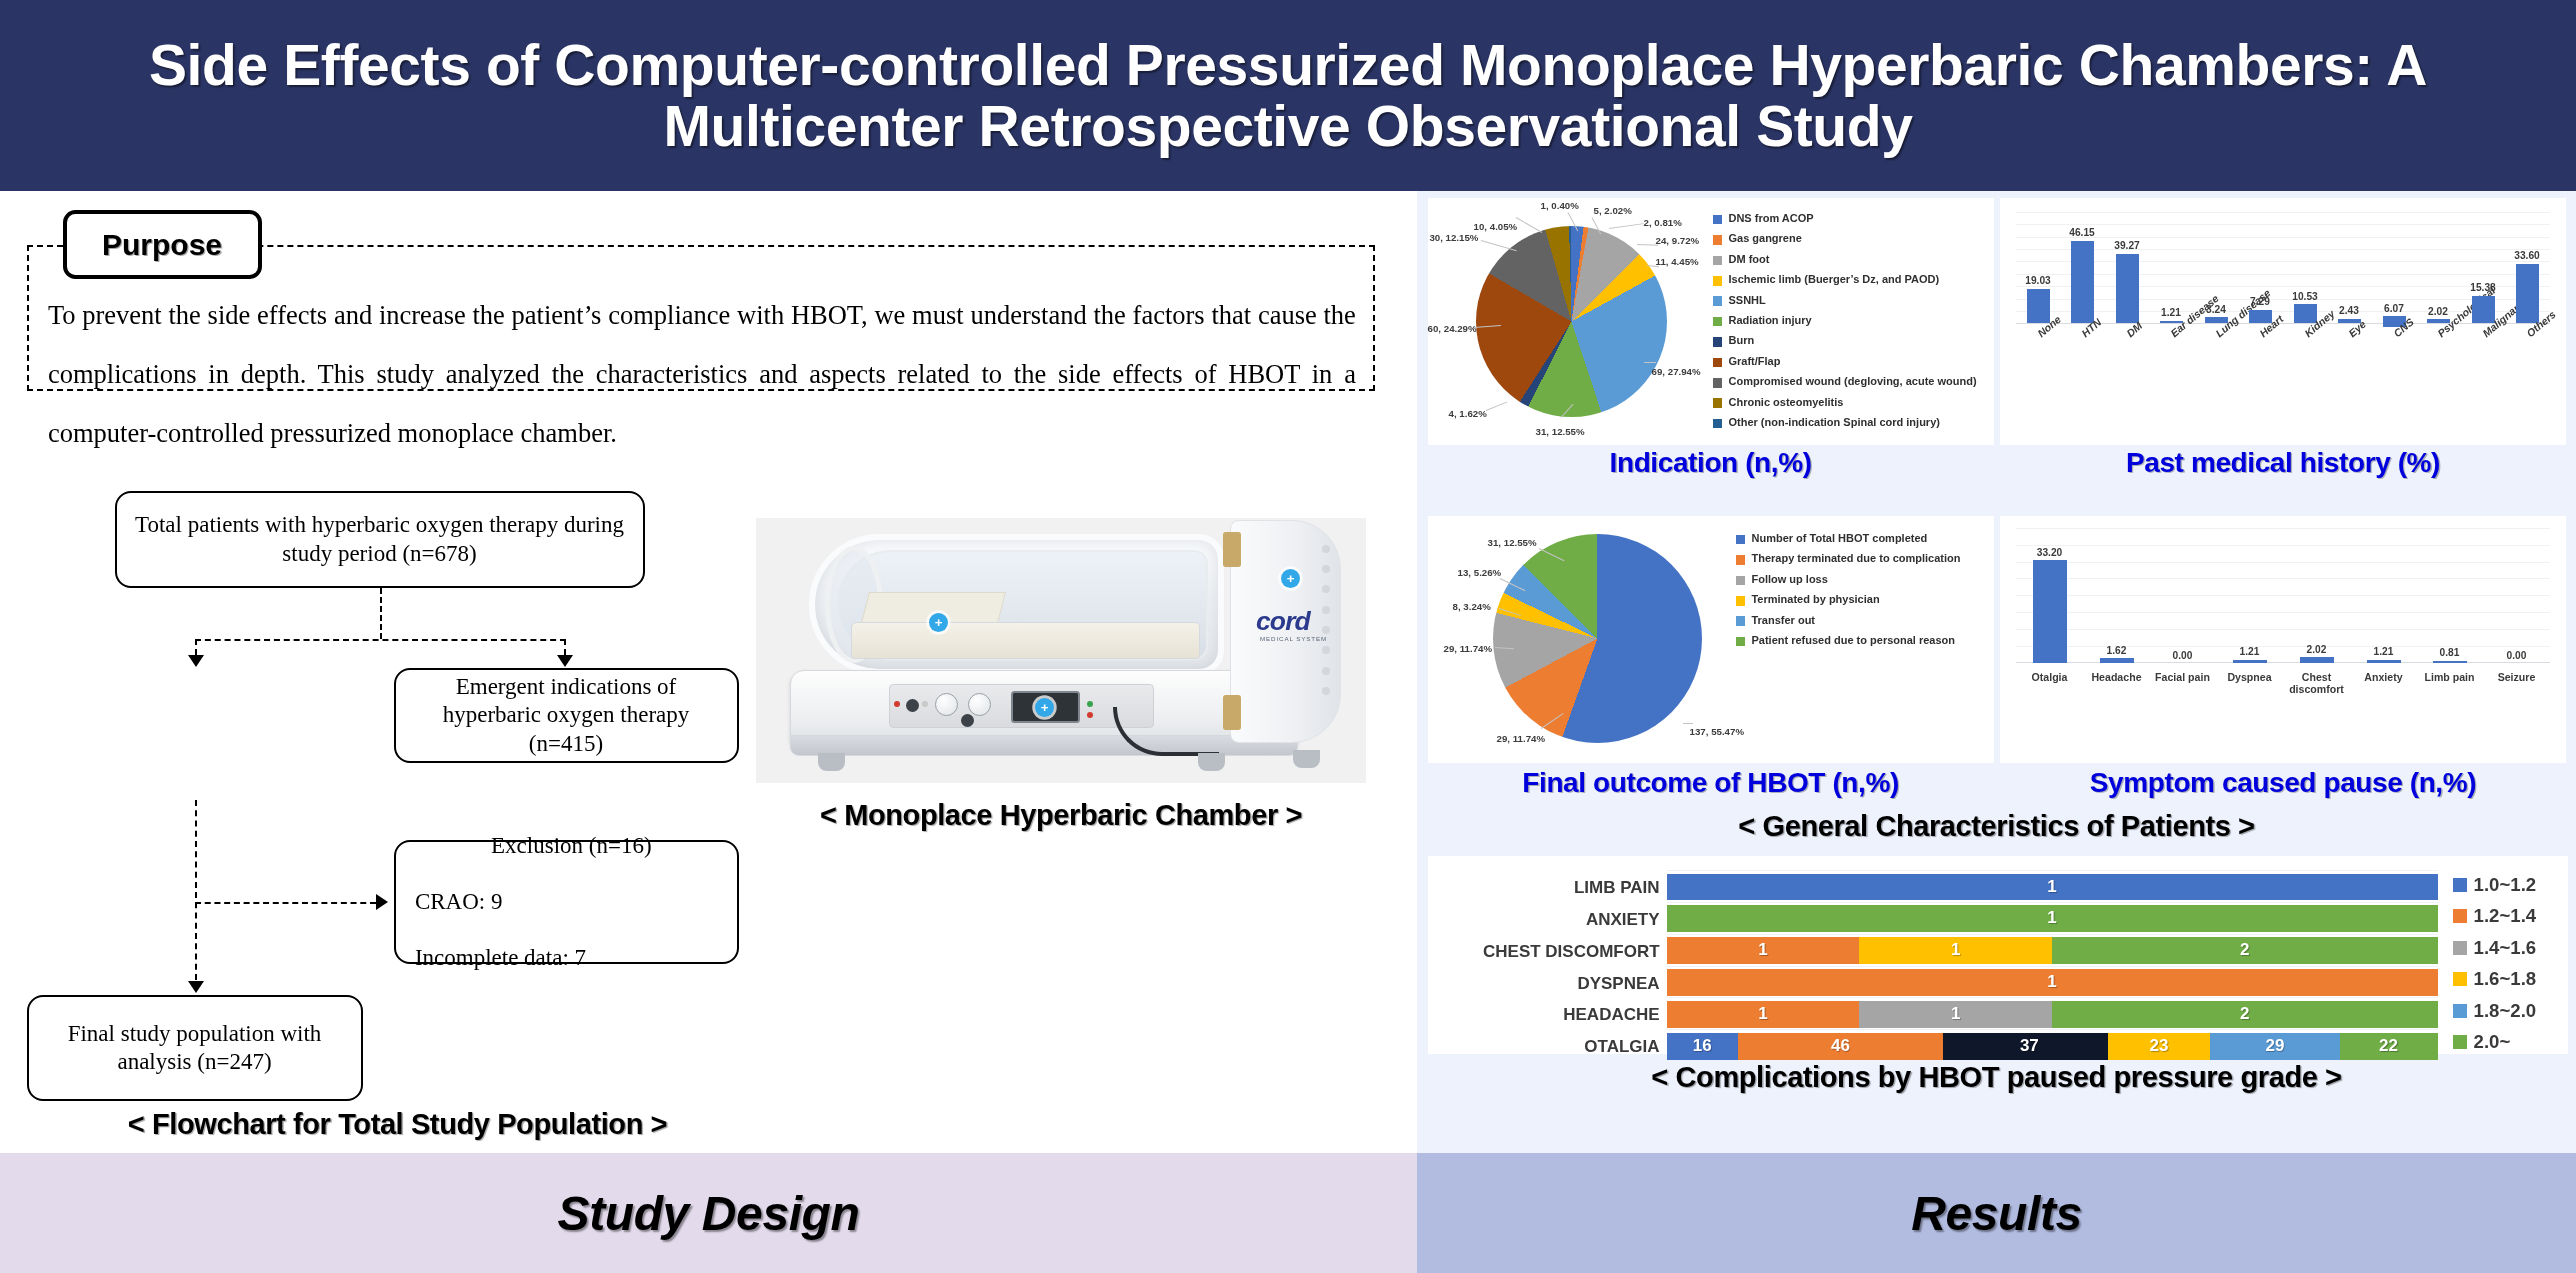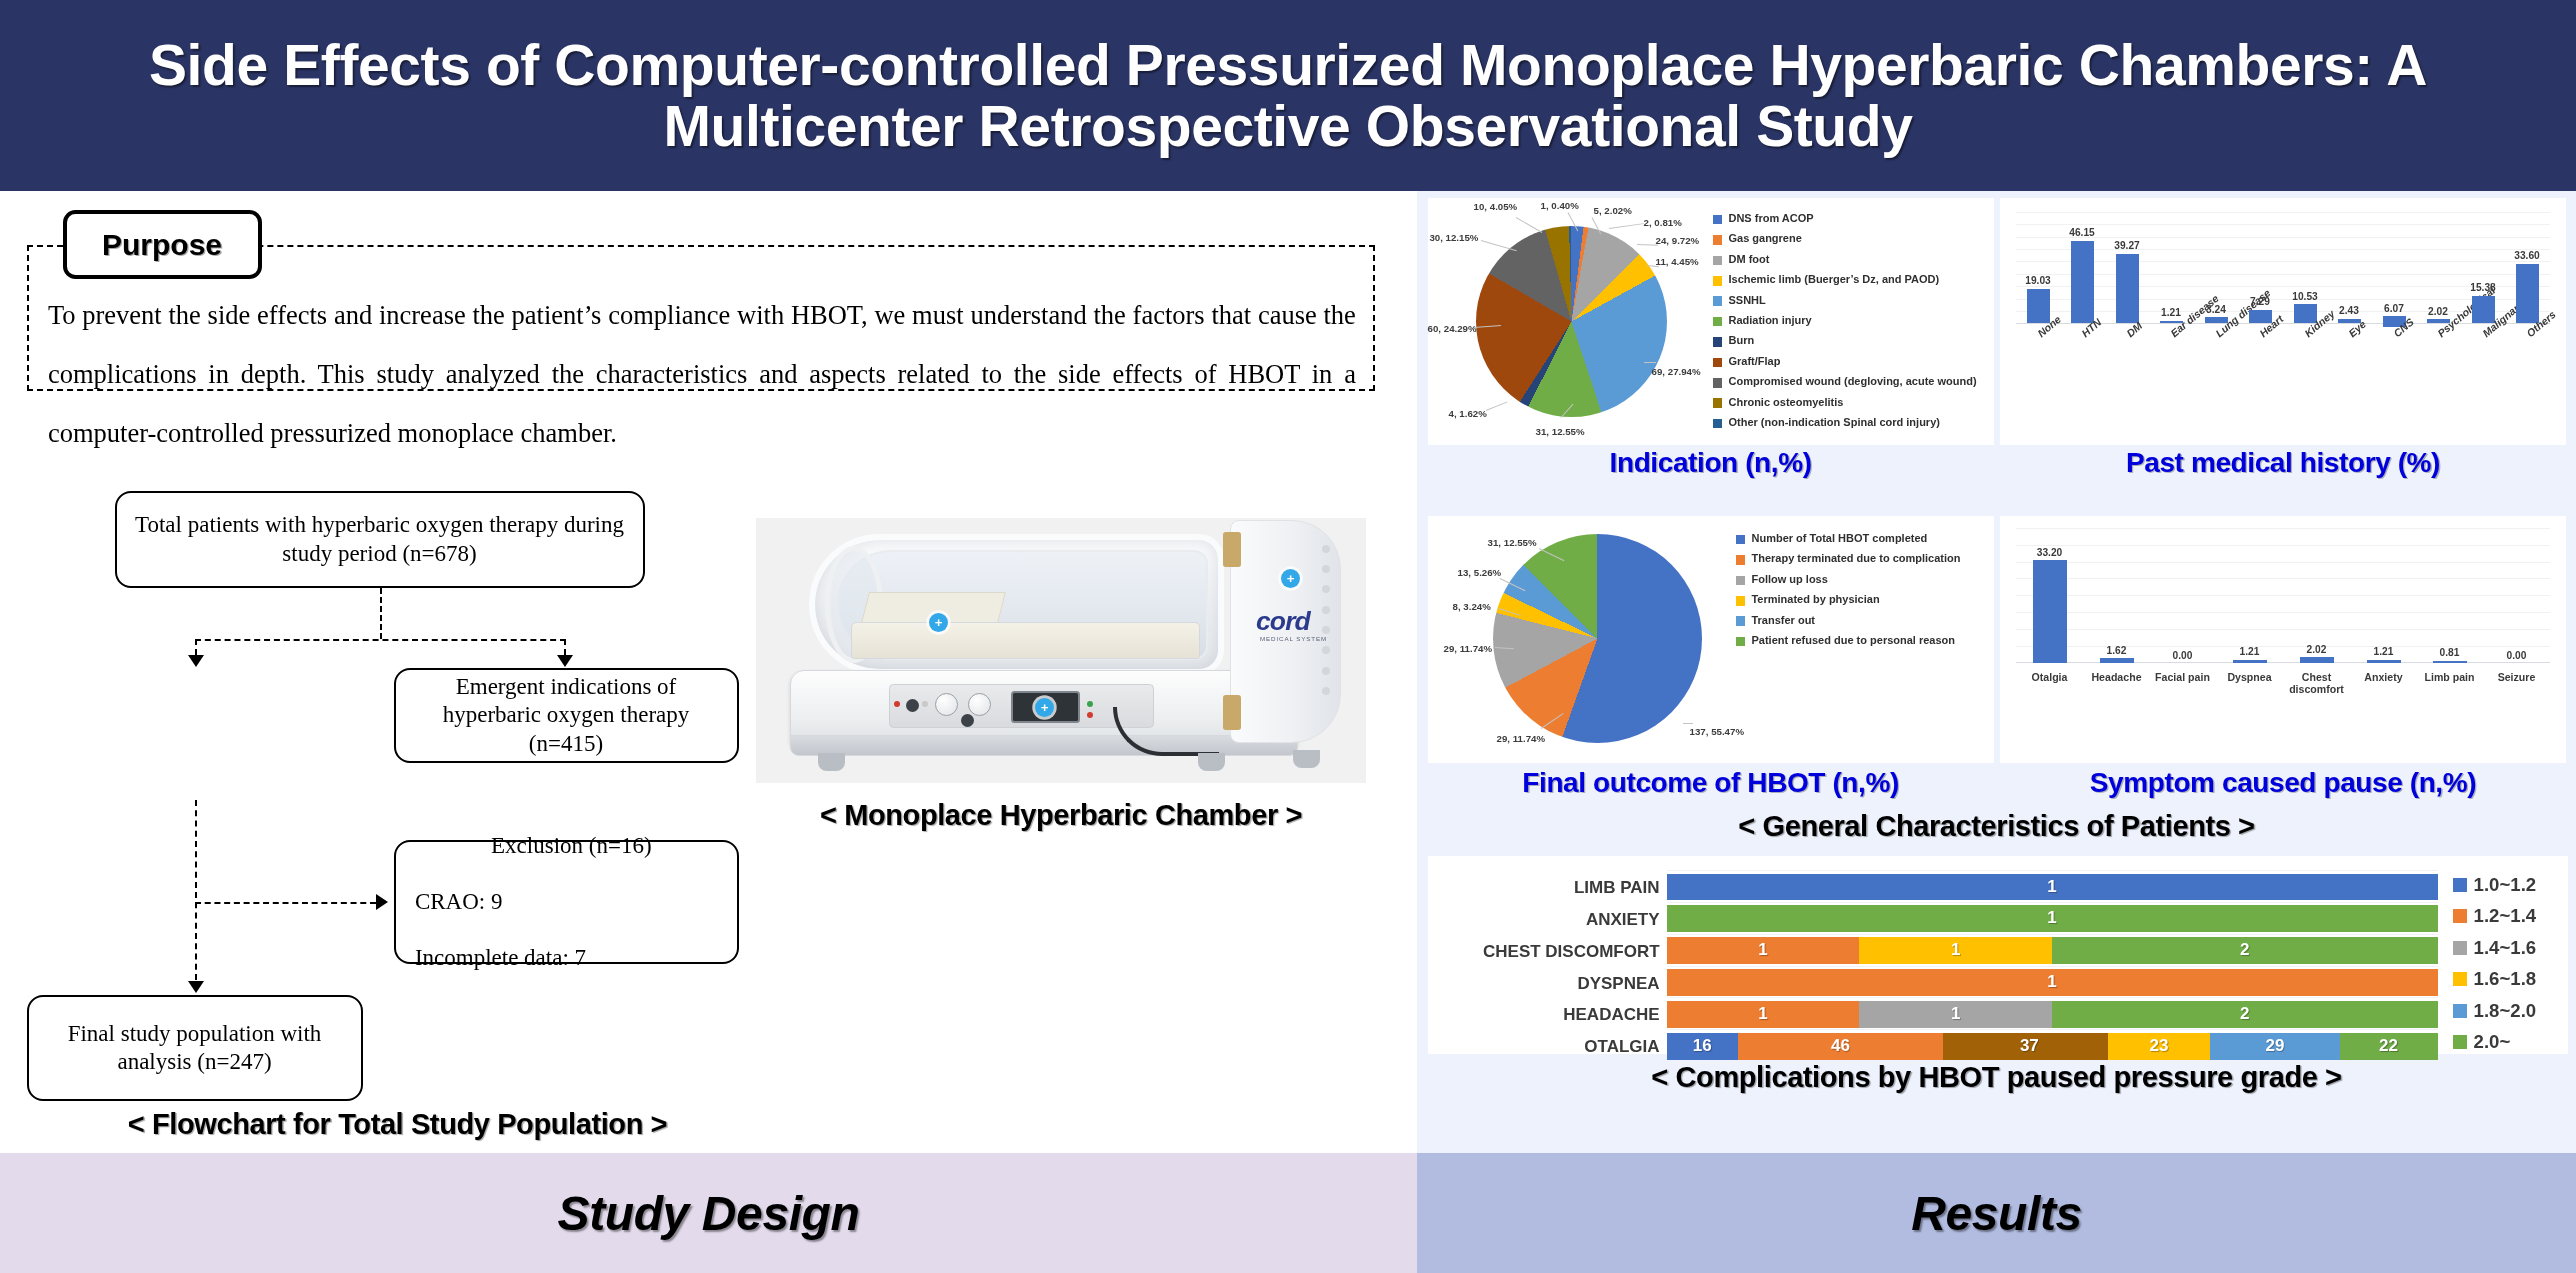--- a/index.html
+++ b/index.html
@@ -384,21 +384,21 @@
         <div class="pie-label" style="left: 224px; top: 168px;">69, 27.94%</div>
         <div class="leader" style="left: 216px; top: 164px; width: 12.4px; transform-origin: left center;"></div>
         <div class="pie-label" style="left: 108px; top: 228px;">31, 12.55%</div>
         <div class="leader" style="left: 133px; top: 219px; width: 17.7px; transform: rotate(-48deg); transform-origin: left center;"></div>
         <div class="pie-label" style="left: 21px; top: 210px;">4, 1.62%</div>
         <div class="leader" style="left: 58px; top: 212px; width: 23px; transform: rotate(-22deg); transform-origin: left center;"></div>
         <div class="pie-label" style="left: 0px; top: 125px;">60, 24.29%</div>
         <div class="leader" style="left: 46px; top: 129px; width: 26.5px; transform: rotate(-4deg); transform-origin: left center;"></div>
         <div class="pie-label" style="left: 1.8px; top: 34px;">30, 12.15%</div>
         <div class="leader" style="left: 53px; top: 42px; width: 37px; transform: rotate(16deg); transform-origin: left center;"></div>
-        <div class="pie-label" style="left: 46px; top: 3px;">10, 4.05%</div>
+        <div class="pie-label" style="left: 46px; top: 23px;">10, 4.05%</div>
         <div class="leader" style="left: 88px; top: 19.4px; width: 30px; transform: rotate(30deg); transform-origin: left center;"></div>
         <div class="pie-label" style="left: 113px; top: 1.8px;">1, 0.40%</div>
         <div class="leader" style="left: 140px; top: 14px; width: 21px; transform: rotate(62deg); transform-origin: left center;"></div>
       </div>
     <div class="legend" id="indication-legend" style="left:285px; top:14px; width:276px;">
         <div class="legend-row">
           <span class="legend-swatch" style="background: rgb(68, 114, 196);"></span>
           <span class="legend-text">DNS from ACOP</span>
         </div>
         <div class="legend-row">
@@ -654,21 +654,21 @@
         <div class="sb-row" style="left: 239px; top: 145px; width: 771px; height: 26.5px;">
           <div class="sb-seg" style="width: 25%; background: rgb(237, 125, 49);">1</div>
           <div class="sb-seg" style="width: 25%; background: rgb(165, 165, 165);">1</div>
           <div class="sb-seg" style="width: 50%; background: rgb(112, 173, 71);">2</div>
         </div>
         <div class="sb-gridline" style="left: 239px; top: 173px; width: 771px;"></div>
         <div class="sb-rowlabel" style="left: 0px; width: 232px; top: 181px;">OTALGIA</div>
         <div class="sb-row" style="left: 239px; top: 177px; width: 771px; height: 26.5px;">
           <div class="sb-seg" style="width: 9.24855%; background: rgb(68, 114, 196);">16</div>
           <div class="sb-seg" style="width: 26.5896%; background: rgb(237, 125, 49);">46</div>
-          <div class="sb-seg" style="width: 21.3873%; background: #a16207; padding-left: 8px;">37</div>
+          <div class="sb-seg" style="width: 21.3873%; background: #0f172a; padding-left: 8px;">37</div>
           <div class="sb-seg" style="width: 13.2948%; background: rgb(255, 192, 0);">23</div>
           <div class="sb-seg" style="width: 16.763%; background: rgb(91, 155, 213);">29</div>
           <div class="sb-seg" style="width: 12.7168%; background: rgb(112, 173, 71);">22</div>
         </div>
         <div class="sb-gridline" style="left: 239px; top: 207px; width: 771px;"></div>
       </div>
     <div id="sb-legend" style="left:1025px; top:17.7px; width:115px;">
         <div class="legend-row">
           <span class="legend-swatch" style="background: rgb(68, 114, 196);"></span>
           <span class="legend-text">1.0~1.2</span>

